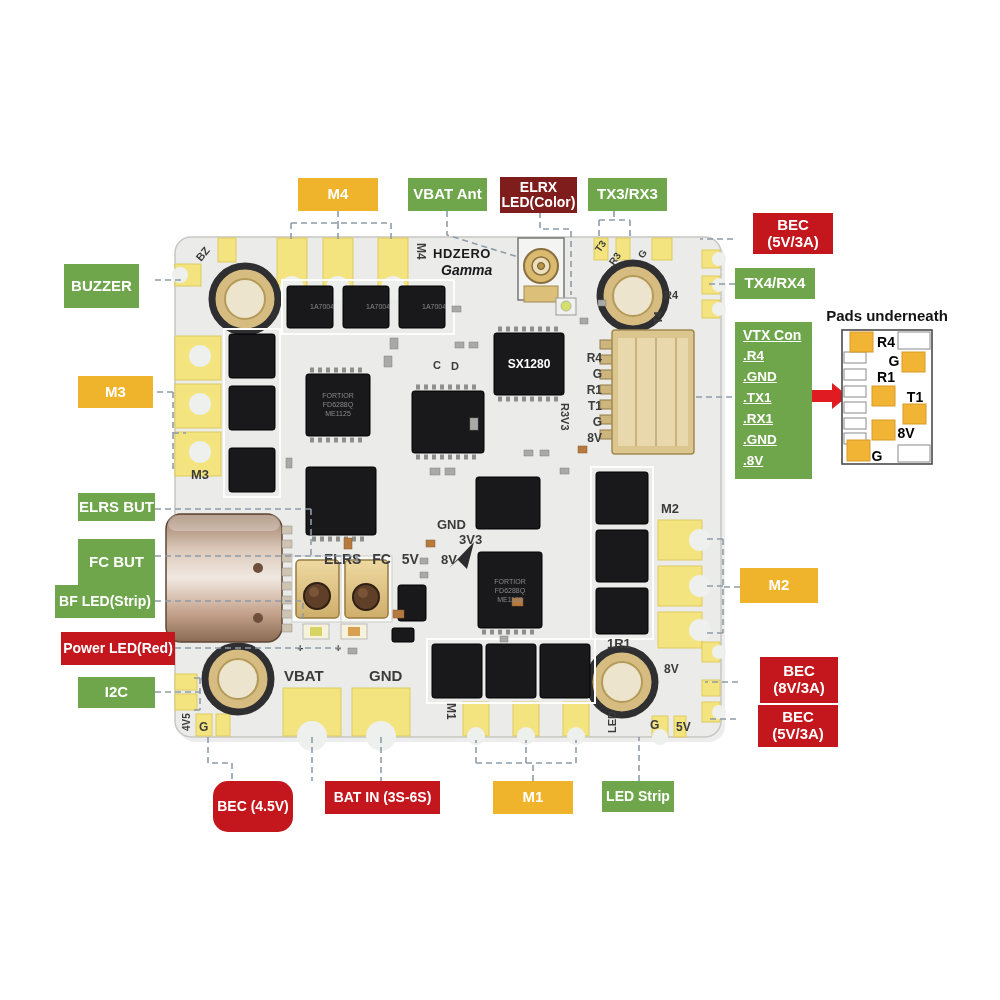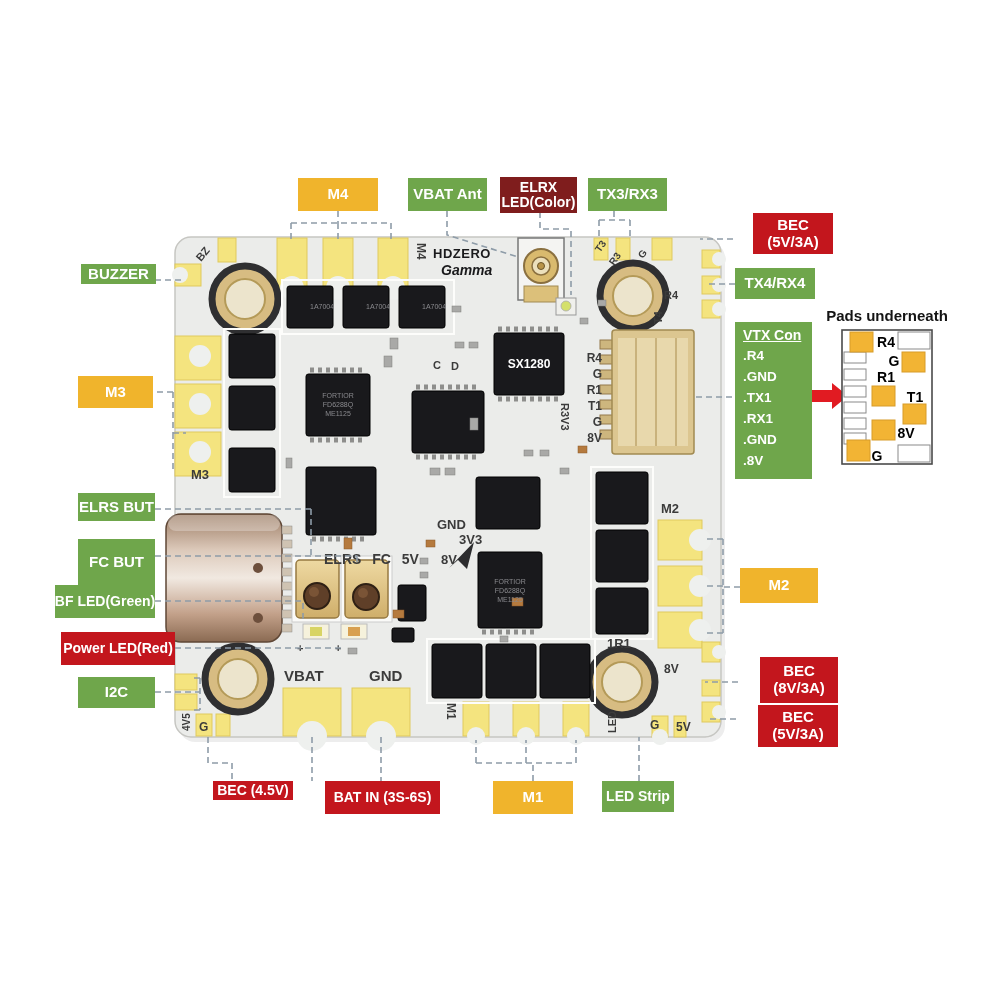--- a/index.html
+++ b/index.html
@@ -15,40 +15,40 @@
   .yellow{background:#f0b42c;}
   .red{background:#c3161d;margin-left:20px;}
   .orange{background:#7f1d1d;}
   
   #cb-m4{left:298px;top:178px;width:80px;height:33px;}
   #cb-elrx-ant{left:408px;top:178px;width:79px;height:33px;}
   #cb-elrx-led{left:500px;top:177px;width:77px;height:36px;font-size:14px;line-height:1.05;}
   #cb-tx3rx3{left:588px;top:178px;width:79px;height:33px;}
   #cb-bec5-top{left:733px;top:213px;width:80px;height:41px;}
   #cb-tx4rx4{left:735px;top:268px;width:80px;height:31px;}
-  #cb-buzzer{left:81px;top:264px;width:75px;height:20px;}
+  #cb-buzzer{left:64px;top:264px;width:75px;height:44px;}
   #cb-m3{left:78px;top:376px;width:75px;height:32px;}
   #cb-elrs-but{left:78px;top:493px;width:77px;height:28px;}
   #cb-fc-but{left:78px;top:539px;width:77px;height:47px;}
   #cb-bf-led{left:55px;top:585px;width:100px;height:33px;}
   #cb-power-led{left:41px;top:632px;width:114px;height:33px;}
   #cb-i2c{left:78px;top:677px;width:77px;height:31px;}
-  #cb-bec45{left:193px;top:781px;width:80px;height:19px;}
+  #cb-bec45{left:193px;top:781px;width:80px;height:51px;border-radius:15px;}
   #cb-batin{left:305px;top:781px;width:115px;height:33px;}
   #cb-m1{left:493px;top:781px;width:80px;height:33px;}
   #cb-ledstrip{left:602px;top:781px;width:72px;height:31px;}
   #cb-m2{left:740px;top:568px;width:78px;height:35px;}
   #cb-bec8{left:740px;top:657px;width:78px;height:46px;}
   #cb-bec5-bot{left:738px;top:705px;width:80px;height:42px;}
   
   #cb-vtx{left:735px;top:322px;width:77px;height:157px;display:block;text-align:left;
           padding:5px 0 0 8px;}
   #cb-vtx .vtx-title{font:bold 14px "Liberation Sans",sans-serif;text-decoration:underline;
           display:block;margin-bottom:2px;}
-  #cb-vtx .vtx-pin{display:block;font:bold 13.5px/21px "Liberation Sans",sans-serif;}
+  #cb-vtx .vtx-pin{display:block;font:bold 13.5px/21px "Liberation Sans",sans-serif;text-decoration:underline;}
   
   text{font-family:"Liberation Sans",sans-serif;}
   .silk{fill:#3b3b3b;font-weight:bold;}
   .chiptxt{fill:#8a8a8e;}
 </style>
 </head>
 <body>
 
 <div class="canvas">
 
@@ -403,21 +403,21 @@
 <div id="cb-m4" class="callout yellow nowrap">M4</div>
 <div id="cb-elrx-ant" class="callout green nowrap">VBAT Ant</div>
 <div id="cb-elrx-led" class="callout orange">ELRX LED(Color)</div>
 <div id="cb-tx3rx3" class="callout green nowrap">TX3/RX3</div>
 <div id="cb-bec5-top" class="callout red">BEC (5V/3A)</div>
 <div id="cb-tx4rx4" class="callout green nowrap">TX4/RX4</div>
 <div id="cb-buzzer" class="callout green nowrap">BUZZER</div>
 <div id="cb-m3" class="callout yellow nowrap">M3</div>
 <div id="cb-elrs-but" class="callout green nowrap">ELRS BUT</div>
 <div id="cb-fc-but" class="callout green nowrap">FC BUT</div>
-<div id="cb-bf-led" class="callout green nowrap small">BF LED(Green)</div>
+<div id="cb-bf-led" class="callout green nowrap small">BF LED(Strip)</div>
 <div id="cb-power-led" class="callout red nowrap small">Power LED(Red)</div>
 <div id="cb-i2c" class="callout green nowrap">I2C</div>
 <div id="cb-bec45" class="callout red nowrap small">BEC (4.5V)</div>
 <div id="cb-batin" class="callout red nowrap small">BAT IN (3S-6S)</div>
 <div id="cb-m1" class="callout yellow nowrap">M1</div>
 <div id="cb-ledstrip" class="callout green nowrap small">LED Strip</div>
 <div id="cb-m2" class="callout yellow nowrap">M2</div>
 <div id="cb-bec8" class="callout red">BEC (8V/3A)</div>
 <div id="cb-bec5-bot" class="callout red">BEC (5V/3A)</div>
 

